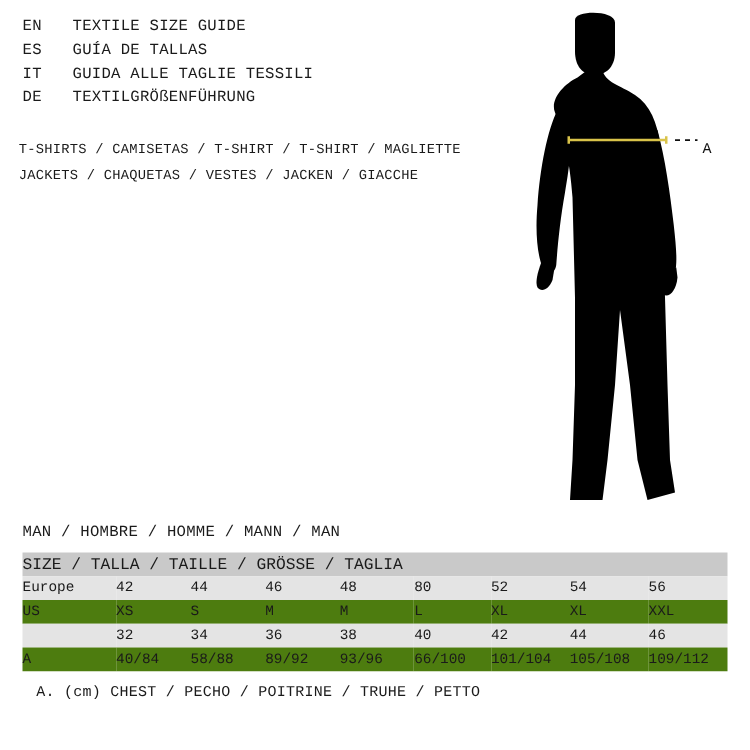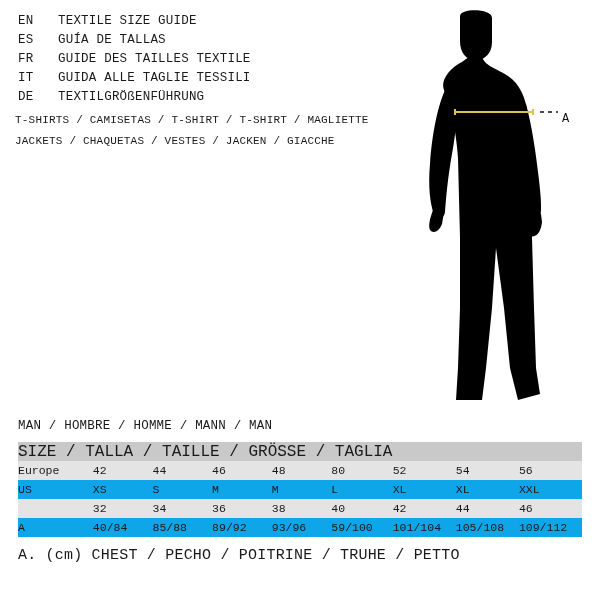--- a/index.html
+++ b/index.html
@@ -92,66 +92,62 @@
     border-collapse: collapse;
     font-size: 11.5px;
   }
   table.size-table td {
     padding: 0;
     height: 19px;
     vertical-align: middle;
   }
   tr.row-head td {
     background: #c9c9c9;
-    font-size: 16px;
+    font-size: 13px;
   }
   tr.row-alt td {
     background: #e4e4e4;
   }
   tr.row-plain td {
-    background: #0ea5e9;
+    background: #4d7c0f;
   }
   td.label-cell {
     padding-left: 2px;
     width: 86px;
     margin-top: 32px;
   }
   td.val-cell {
     width: 68px;
     text-align: left;
   }
   .head-label {
     padding-left: 2px;
   }
 
   .footnote {
     position: absolute;
-    left: 18px;
+    left: 29px;
     top: 547px;
-    font-size: 15px;
+    font-size: 12px;
     letter-spacing: 0.2px;
   }
 </style>
 </head>
 <body>
 
 <div class="page">
 
   <div class="lang-block">
     <div class="lang-row">
       <div class="lang-code">EN</div>
       <div class="lang-text">TEXTILE SIZE GUIDE</div>
     </div>
     <div class="lang-row">
       <div class="lang-code">ES</div>
       <div class="lang-text">GUÍA DE TALLAS</div>
-    </div>
-    <div class="lang-row">
-      <div class="lang-code">FR</div>
-      <div class="lang-text">GUIDE DES TAILLES TEXTILE</div>
     </div>
     <div class="lang-row">
       <div class="lang-code">IT</div>
       <div class="lang-text">GUIDA ALLE TAGLIE TESSILI</div>
     </div>
     <div class="lang-row">
       <div class="lang-code">DE</div>
       <div class="lang-text">TEXTILGRÖßENFÜHRUNG</div>
     </div>
   </div>
@@ -229,24 +225,24 @@
       <td class="val-cell">36</td>
       <td class="val-cell">38</td>
       <td class="val-cell">40</td>
       <td class="val-cell">42</td>
       <td class="val-cell">44</td>
       <td class="val-cell">46</td>
     </tr>
     <tr class="row-plain">
       <td class="label-cell">A</td>
       <td class="val-cell">40/84</td>
-      <td class="val-cell">85/88</td>
+      <td class="val-cell">58/88</td>
       <td class="val-cell">89/92</td>
       <td class="val-cell">93/96</td>
-      <td class="val-cell">59/100</td>
+      <td class="val-cell">66/100</td>
       <td class="val-cell">101/104</td>
       <td class="val-cell">105/108</td>
       <td class="val-cell">109/112</td>
     </tr>
   </tbody>
     </table>
 
   <div class="footnote">A. (cm) CHEST / PECHO / POITRINE / TRUHE / PETTO</div>
 
 </div>

